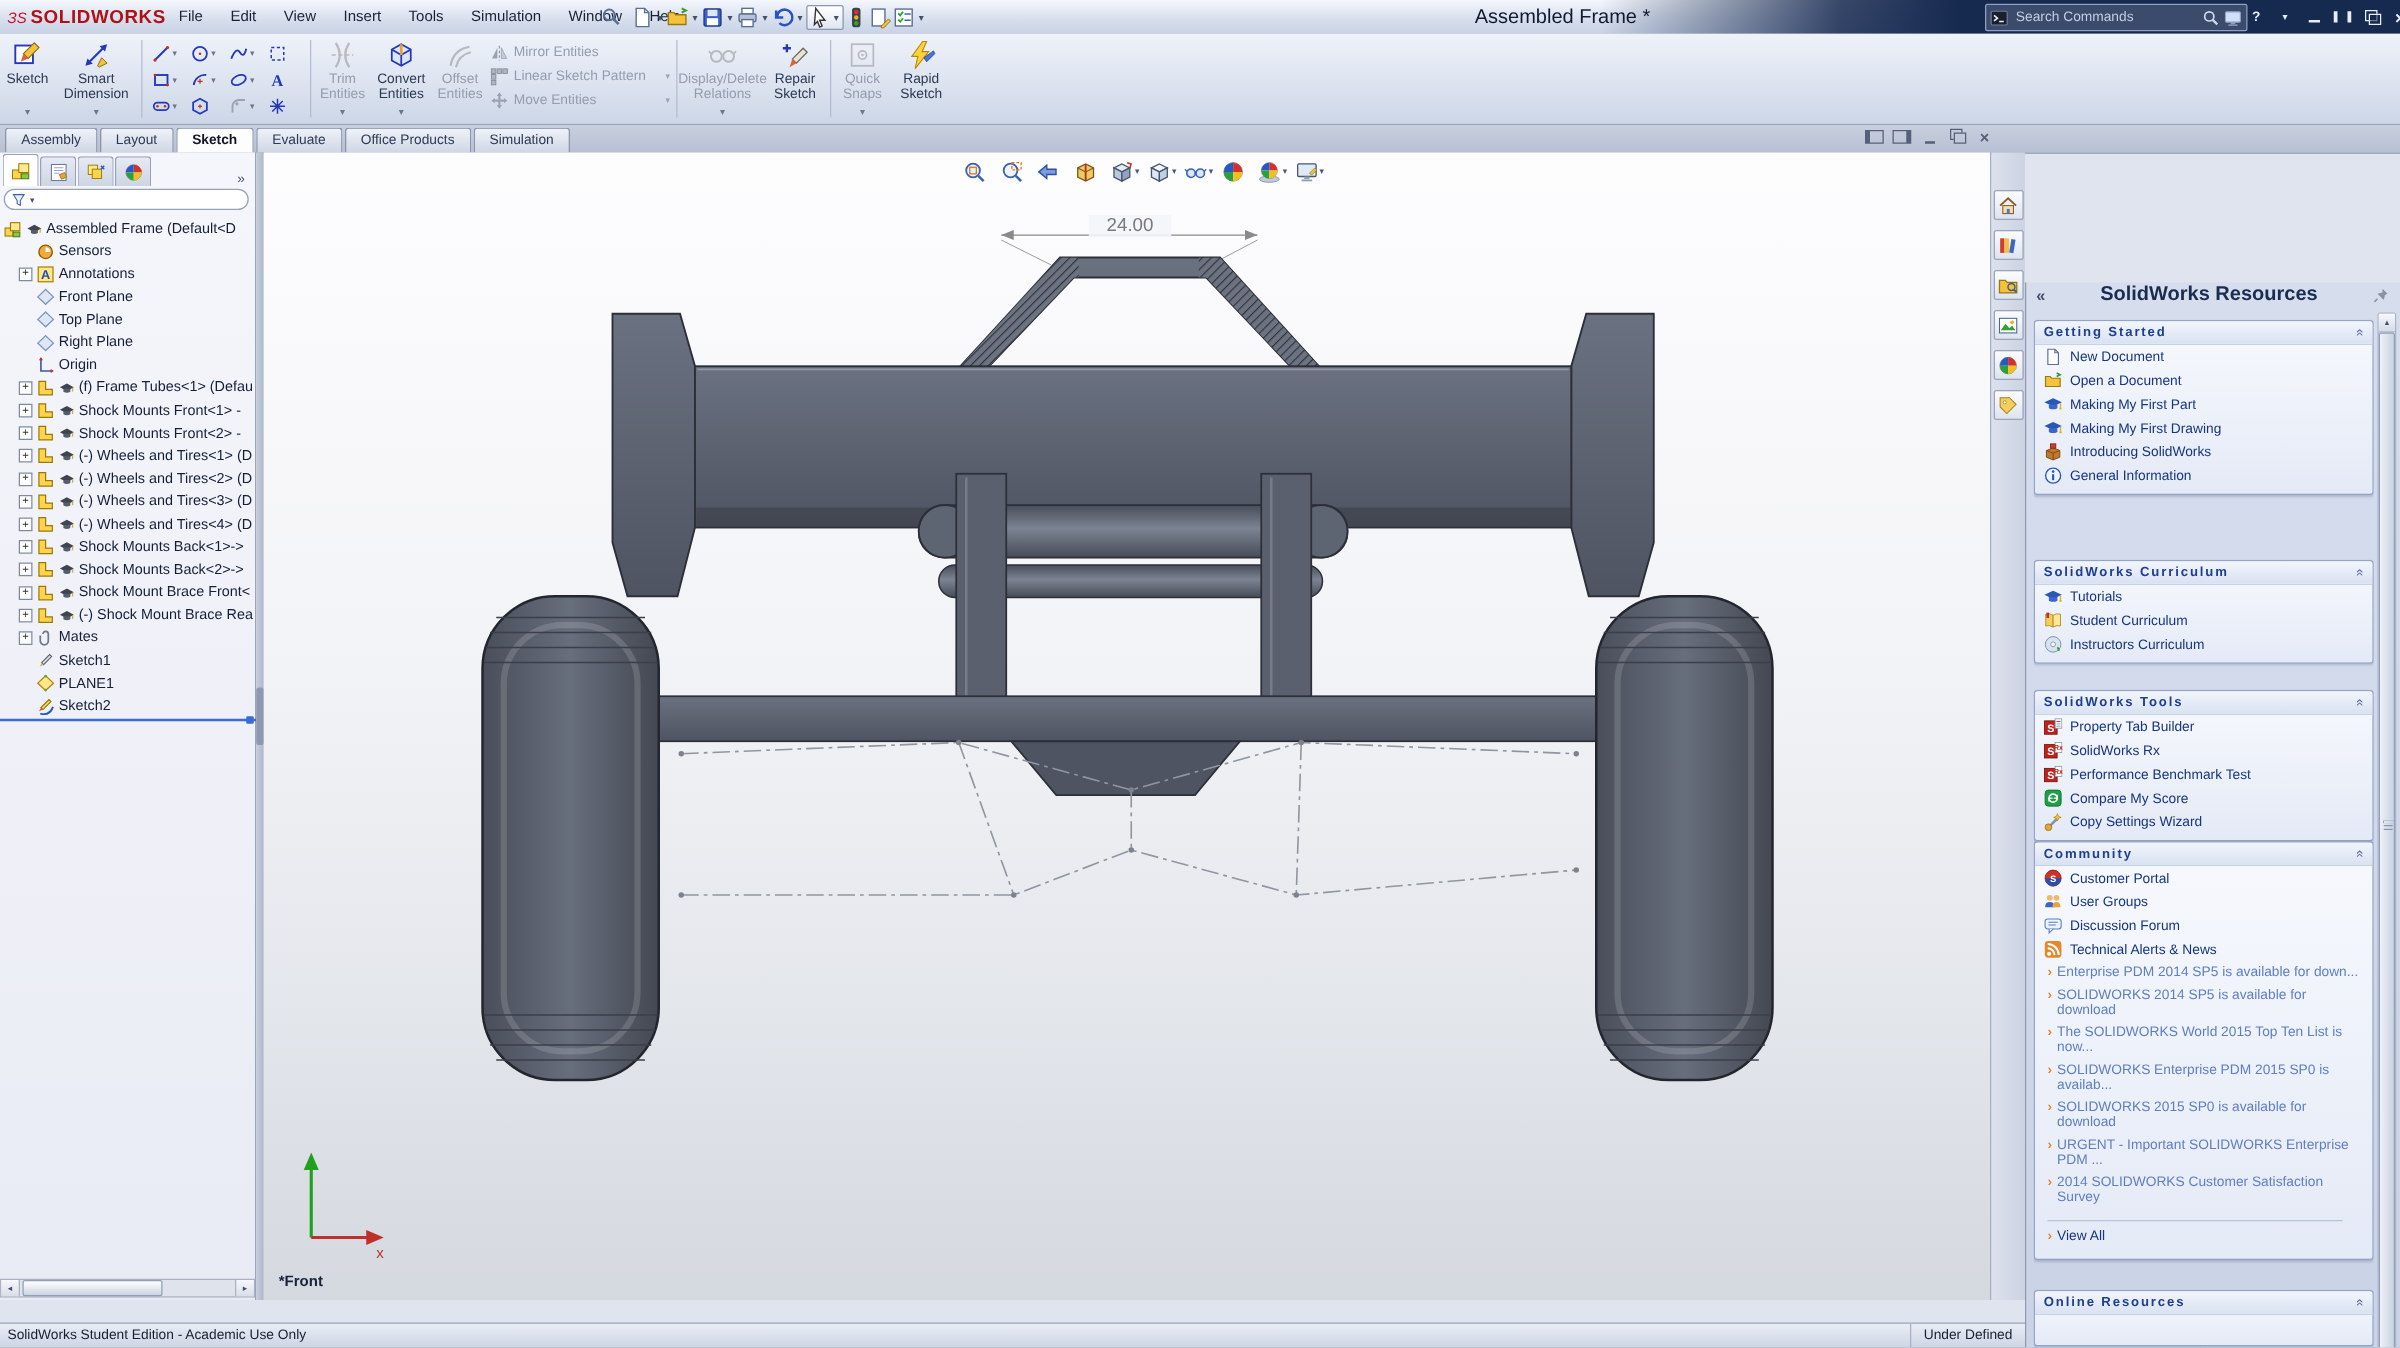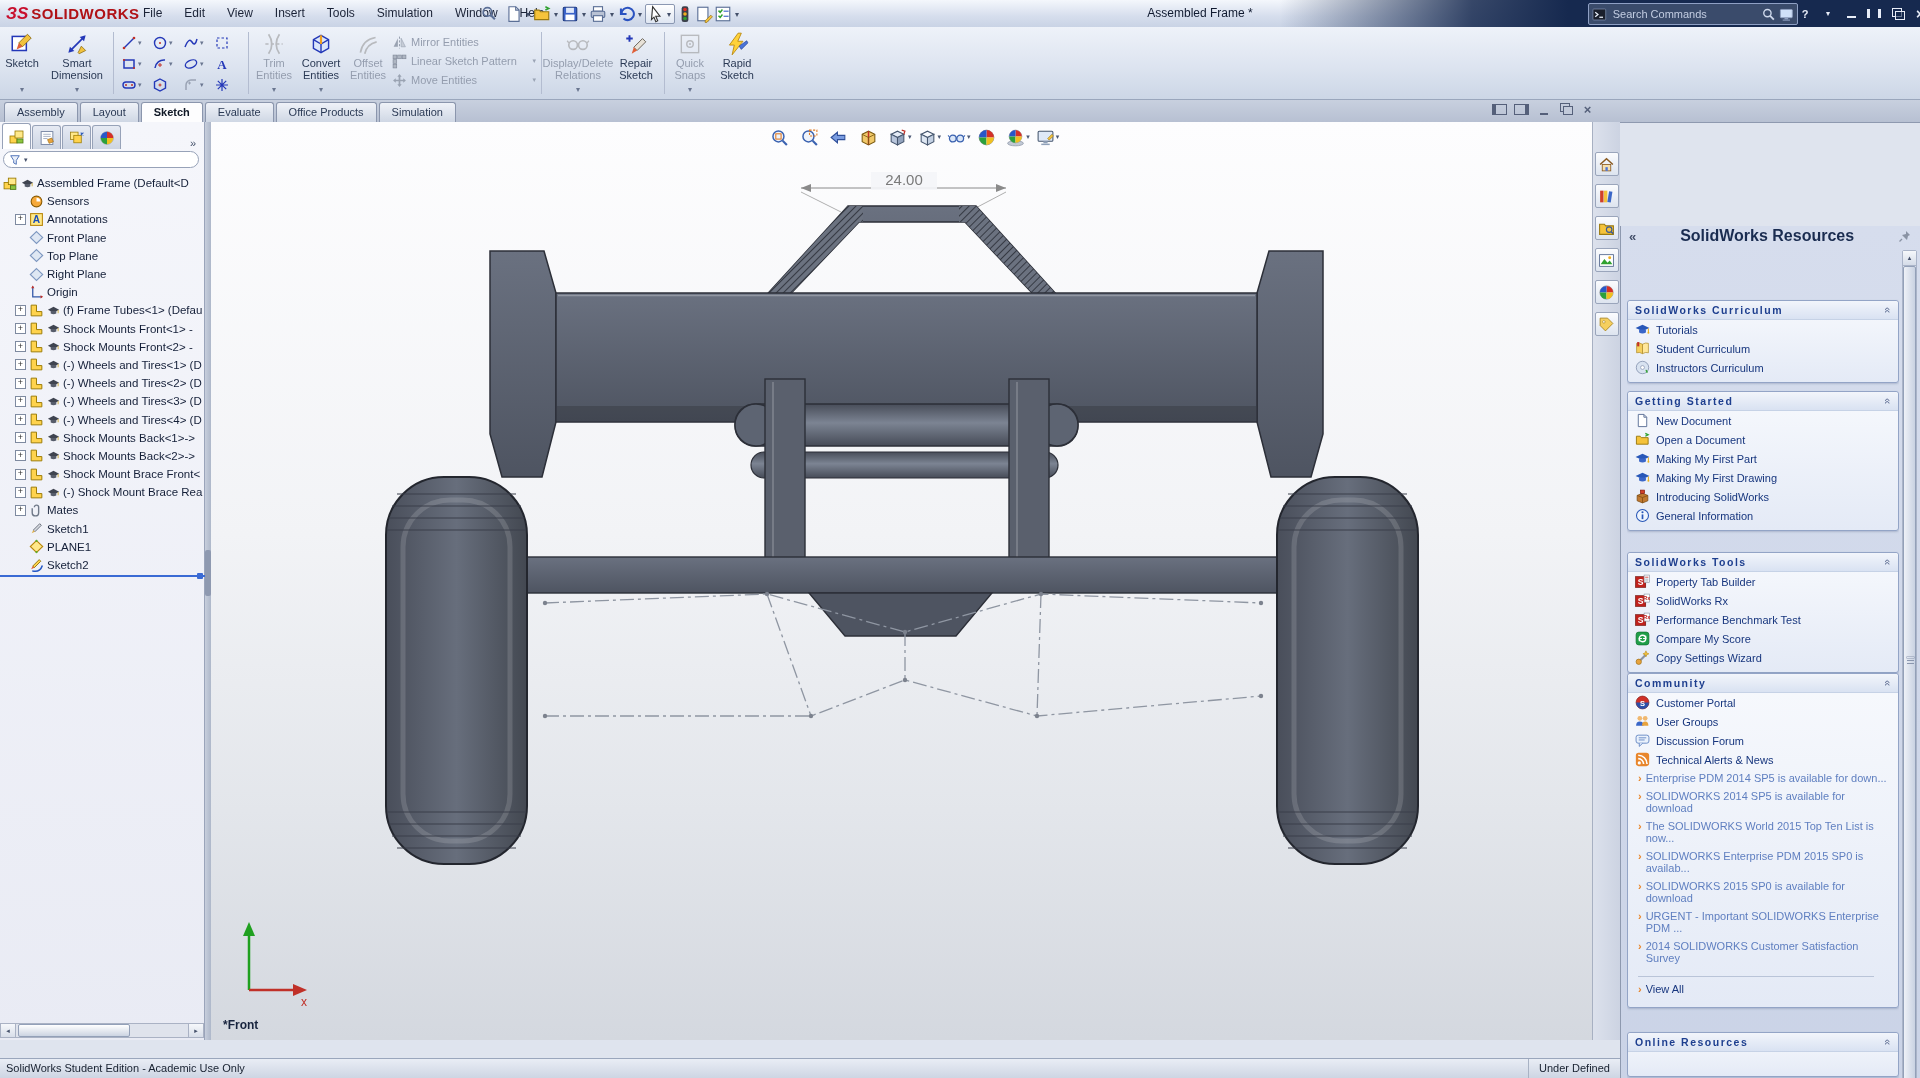--- a/index.html
+++ b/index.html
@@ -9,32 +9,32 @@
   .ico{display:inline-flex;align-items:center;justify-content:center;}
   .ico svg{display:block;width:100%;height:100%;}
 
   
   .menubar{position:absolute;left:0;top:0;width:1920px;height:27px;
     background:linear-gradient(#f4f7fc,#d6deed 60%,#c9d3e5);
     border-bottom:1px solid #8f9cb4;}
   .mb-dark{position:absolute;left:1280px;top:0;width:640px;height:27px;
     background:linear-gradient(to right,rgba(22,41,79,0) 0%,rgba(22,41,79,.85) 30%,#16294f 45%,#16294f 100%);}
   .logo{position:absolute;left:6px;top:0;height:27px;display:flex;align-items:center;gap:3px;z-index:2;}
-  .logo-mark{color:#c8102e;font-weight:bold;font-style:italic;font-size:17px;}
+  .logo-mark{color:#c8102e;font-weight:normal;font-style:italic;font-size:12px;}
   .logo-text{color:#b01116;font-weight:bold;font-size:15px;letter-spacing:.5px;}
   .menus{position:absolute;left:132px;top:0;height:27px;display:flex;z-index:2;}
   .menu-item{padding:0 11px;line-height:27px;font-size:12px;color:#1a2236;cursor:default;}
   .mb-pin{position:absolute;left:480px;top:5px;width:17px;height:17px;z-index:2;}
   .qat{position:absolute;left:505px;top:4px;display:flex;align-items:center;gap:1px;z-index:2;}
   .qat .ico{width:18px;height:18px;}
   .qat .caret{width:8px;height:18px;color:#44506a;font-size:8px;display:inline-flex;align-items:center;justify-content:center;}
   .qat .caret::after{content:"▾";}
   .qat .boxed{border:1px solid #8b98b2;background:linear-gradient(#ffffff,#dfe6f2);border-radius:2px;display:inline-flex;align-items:center;padding:0 1px;}
-  .win-title{position:absolute;left:1050px;top:0;width:300px;line-height:27px;text-align:center;
-    font-size:12px;color:#101a30;z-index:2;}
+  .win-title{position:absolute;left:1100px;top:0;width:300px;line-height:27px;text-align:center;
+    font-size:16px;color:#101a30;z-index:2;}
   .search-box{position:absolute;left:1588px;top:3px;width:202px;height:20px;z-index:3;
     border:1px solid #8fa0c4;border-radius:2px;background:rgba(250,252,255,.16);
     display:flex;align-items:center;padding:0 3px;gap:4px;}
   .search-box .ico{width:15px;height:15px;}
   .search-box input{flex:1;background:transparent;border:none;outline:none;
     font-family:"Liberation Sans",sans-serif;font-size:11px;color:#e4eaf6;}
   .search-box input::placeholder{color:#c3cde2;}
   .win-ctl{position:absolute;left:1798px;top:0;height:27px;display:flex;align-items:center;gap:9px;z-index:3;color:#e8edf8;}
   .wc{width:14px;height:14px;display:inline-flex;align-items:center;justify-content:center;font-size:11px;}
   .wc-help::after{content:"?";font-weight:bold;}
@@ -1326,134 +1326,134 @@
         <span class="tp-title">SolidWorks Resources</span>
         <span class="ico tp-pin">
             <svg viewBox="0 0 14 14">
               <path d="M8 2 l4 4 -2 1 -1 4 -5-5 4-1 Z" fill="#8a93a4"></path>
               <line x1="4" y1="10" x2="1.5" y2="12.5" stroke="#8a93a4" stroke-width="1.2"></line>
             </svg>
           </span>
       </div>
       <div class="tp-scroll">
 
-        <div class="tp-box mt52">
+        <div class="tp-box mt30">
           <div class="tp-head">
-            <span class="tp-sec-title">SolidWorks Curriculum</span>
+            <span class="tp-sec-title">Getting Started</span>
             <span class="tp-collapse"></span>
           </div>
           <div>
+
+              <div class="tp-item">
+                <span class="ico">
+                  <svg viewBox="0 0 16 16">
+                    <path d="M3.5 1.5 h6 l3 3 v10 h-9 Z" fill="#fff" stroke="#5b6f96"></path>
+                    <path d="M9.5 1.5 v3 h3" fill="none" stroke="#5b6f96"></path>
+                  </svg>
+                </span>
+                <span class="tp-label">New Document</span>
+              </div>
+
+              <div class="tp-item">
+                <span class="ico">
+                  <svg viewBox="0 0 16 16">
+                    <path d="M1.5 4.5 h4 l1.2 1.5 H14 v7 H1.5 Z" fill="#f5c33b" stroke="#9a7a10"></path>
+                    <path d="M11 1.5 l3 1.5 -3 1.5" fill="none" stroke="#2fa12f" stroke-width="1.4"></path>
+                  </svg>
+                </span>
+                <span class="tp-label">Open a Document</span>
+              </div>
 
               <div class="tp-item">
                 <span class="ico">
                   <svg viewBox="0 0 14 14">
                     <polygon points="7,2.5 13.5,5.5 7,8.5 0.5,5.5" fill="#2857b8"></polygon>
                     <path d="M3.8 7 v2.8 q3.2 1.8 6.4 0 V7" fill="#3a66c8"></path>
                     <line x1="12.5" y1="6" x2="12.5" y2="9.5" stroke="#e8b020" stroke-width="1"></line>
                     <circle cx="12.5" cy="10" r="0.9" fill="#e8b020"></circle>
                   </svg>
                 </span>
-                <span class="tp-label">Tutorials</span>
-              </div>
-
-              <div class="tp-item">
-                <span class="ico">
-                  <svg viewBox="0 0 14 14">
-                    <path d="M7 3 q-3-1.8-5.5-0.8 V11 q2.5-1 5.5 0.8 Z" fill="#f5cf5e" stroke="#a8821a" stroke-width="0.6"></path>
-                    <path d="M7 3 q3-1.8 5.5-0.8 V11 q-2.5-1-5.5 0.8 Z" fill="#ffe79a" stroke="#a8821a" stroke-width="0.6"></path>
-                    <rect x="2" y="1" width="2" height="4" fill="#c03028"></rect>
-                  </svg>
-                </span>
-                <span class="tp-label">Student Curriculum</span>
-              </div>
-
-              <div class="tp-item">
-                <span class="ico">
-                  <svg viewBox="0 0 14 14">
-                    <circle cx="7" cy="7" r="5.8" fill="#d8e2f0" stroke="#7c8aa8" stroke-width="0.7"></circle>
-                    <circle cx="7" cy="7" r="1.8" fill="#fff" stroke="#7c8aa8" stroke-width="0.6"></circle>
-                    <path d="M10 9.5 q1.5 0.5 1.2 2.4" fill="none" stroke="#2fa12f" stroke-width="1.4"></path>
-                  </svg>
-                </span>
-                <span class="tp-label">Instructors Curriculum</span>
-              </div>
-            </div>
-        </div>
-
-        <div class="tp-box mt30">
-          <div class="tp-head">
-            <span class="tp-sec-title">Getting Started</span>
-            <span class="tp-collapse"></span>
-          </div>
-          <div>
-
-              <div class="tp-item">
-                <span class="ico">
-                  <svg viewBox="0 0 16 16">
-                    <path d="M3.5 1.5 h6 l3 3 v10 h-9 Z" fill="#fff" stroke="#5b6f96"></path>
-                    <path d="M9.5 1.5 v3 h3" fill="none" stroke="#5b6f96"></path>
-                  </svg>
-                </span>
-                <span class="tp-label">New Document</span>
-              </div>
-
-              <div class="tp-item">
-                <span class="ico">
-                  <svg viewBox="0 0 16 16">
-                    <path d="M1.5 4.5 h4 l1.2 1.5 H14 v7 H1.5 Z" fill="#f5c33b" stroke="#9a7a10"></path>
-                    <path d="M11 1.5 l3 1.5 -3 1.5" fill="none" stroke="#2fa12f" stroke-width="1.4"></path>
-                  </svg>
-                </span>
-                <span class="tp-label">Open a Document</span>
+                <span class="tp-label">Making My First Part</span>
               </div>
 
               <div class="tp-item">
                 <span class="ico">
                   <svg viewBox="0 0 14 14">
                     <polygon points="7,2.5 13.5,5.5 7,8.5 0.5,5.5" fill="#2857b8"></polygon>
                     <path d="M3.8 7 v2.8 q3.2 1.8 6.4 0 V7" fill="#3a66c8"></path>
                     <line x1="12.5" y1="6" x2="12.5" y2="9.5" stroke="#e8b020" stroke-width="1"></line>
                     <circle cx="12.5" cy="10" r="0.9" fill="#e8b020"></circle>
                   </svg>
                 </span>
-                <span class="tp-label">Making My First Part</span>
-              </div>
+                <span class="tp-label">Making My First Drawing</span>
+              </div>
+
+              <div class="tp-item">
+                <span class="ico">
+                  <svg viewBox="0 0 14 14">
+                    <path d="M2 6 L7 4 L12 6 L12 11 L7 13 L2 11 Z" fill="#c07830" stroke="#7a4a10" stroke-width="0.7"></path>
+                    <path d="M2 6 L7 8 L12 6 M7 8 V13" fill="none" stroke="#7a4a10" stroke-width="0.7"></path>
+                    <rect x="5" y="1" width="4" height="3.2" fill="#d04028" stroke="#801810" stroke-width="0.6"></rect>
+                  </svg>
+                </span>
+                <span class="tp-label">Introducing SolidWorks</span>
+              </div>
+
+              <div class="tp-item">
+                <span class="ico">
+                  <svg viewBox="0 0 14 14">
+                    <circle cx="7" cy="7" r="5.6" fill="#eef4fd" stroke="#2857b8" stroke-width="1"></circle>
+                    <rect x="6.2" y="6" width="1.6" height="4.4" fill="#2857b8"></rect>
+                    <circle cx="7" cy="4" r="1" fill="#2857b8"></circle>
+                  </svg>
+                </span>
+                <span class="tp-label">General Information</span>
+              </div>
+            </div>
+        </div>
+
+        <div class="tp-box mt52">
+          <div class="tp-head">
+            <span class="tp-sec-title">SolidWorks Curriculum</span>
+            <span class="tp-collapse"></span>
+          </div>
+          <div>
 
               <div class="tp-item">
                 <span class="ico">
                   <svg viewBox="0 0 14 14">
                     <polygon points="7,2.5 13.5,5.5 7,8.5 0.5,5.5" fill="#2857b8"></polygon>
                     <path d="M3.8 7 v2.8 q3.2 1.8 6.4 0 V7" fill="#3a66c8"></path>
                     <line x1="12.5" y1="6" x2="12.5" y2="9.5" stroke="#e8b020" stroke-width="1"></line>
                     <circle cx="12.5" cy="10" r="0.9" fill="#e8b020"></circle>
                   </svg>
                 </span>
-                <span class="tp-label">Making My First Drawing</span>
+                <span class="tp-label">Tutorials</span>
               </div>
 
               <div class="tp-item">
                 <span class="ico">
                   <svg viewBox="0 0 14 14">
-                    <path d="M2 6 L7 4 L12 6 L12 11 L7 13 L2 11 Z" fill="#c07830" stroke="#7a4a10" stroke-width="0.7"></path>
-                    <path d="M2 6 L7 8 L12 6 M7 8 V13" fill="none" stroke="#7a4a10" stroke-width="0.7"></path>
-                    <rect x="5" y="1" width="4" height="3.2" fill="#d04028" stroke="#801810" stroke-width="0.6"></rect>
-                  </svg>
-                </span>
-                <span class="tp-label">Introducing SolidWorks</span>
+                    <path d="M7 3 q-3-1.8-5.5-0.8 V11 q2.5-1 5.5 0.8 Z" fill="#f5cf5e" stroke="#a8821a" stroke-width="0.6"></path>
+                    <path d="M7 3 q3-1.8 5.5-0.8 V11 q-2.5-1-5.5 0.8 Z" fill="#ffe79a" stroke="#a8821a" stroke-width="0.6"></path>
+                    <rect x="2" y="1" width="2" height="4" fill="#c03028"></rect>
+                  </svg>
+                </span>
+                <span class="tp-label">Student Curriculum</span>
               </div>
 
               <div class="tp-item">
                 <span class="ico">
                   <svg viewBox="0 0 14 14">
-                    <circle cx="7" cy="7" r="5.6" fill="#eef4fd" stroke="#2857b8" stroke-width="1"></circle>
-                    <rect x="6.2" y="6" width="1.6" height="4.4" fill="#2857b8"></rect>
-                    <circle cx="7" cy="4" r="1" fill="#2857b8"></circle>
-                  </svg>
-                </span>
-                <span class="tp-label">General Information</span>
+                    <circle cx="7" cy="7" r="5.8" fill="#d8e2f0" stroke="#7c8aa8" stroke-width="0.7"></circle>
+                    <circle cx="7" cy="7" r="1.8" fill="#fff" stroke="#7c8aa8" stroke-width="0.6"></circle>
+                    <path d="M10 9.5 q1.5 0.5 1.2 2.4" fill="none" stroke="#2fa12f" stroke-width="1.4"></path>
+                  </svg>
+                </span>
+                <span class="tp-label">Instructors Curriculum</span>
               </div>
             </div>
         </div>
 
         <div class="tp-box mt21">
           <div class="tp-head">
             <span class="tp-sec-title">SolidWorks Tools</span>
             <span class="tp-collapse"></span>
           </div>
           <div>

